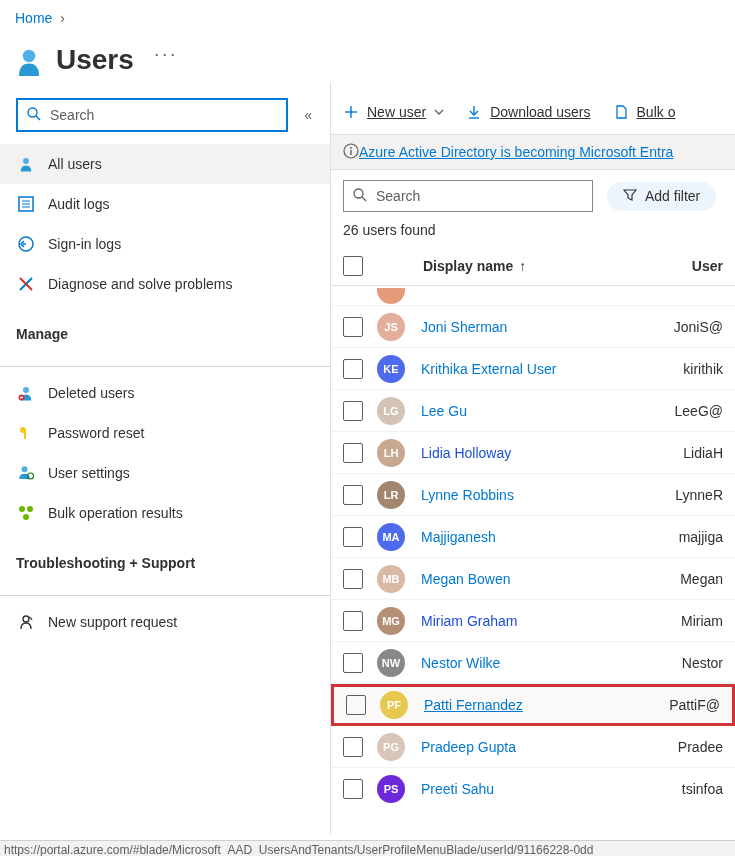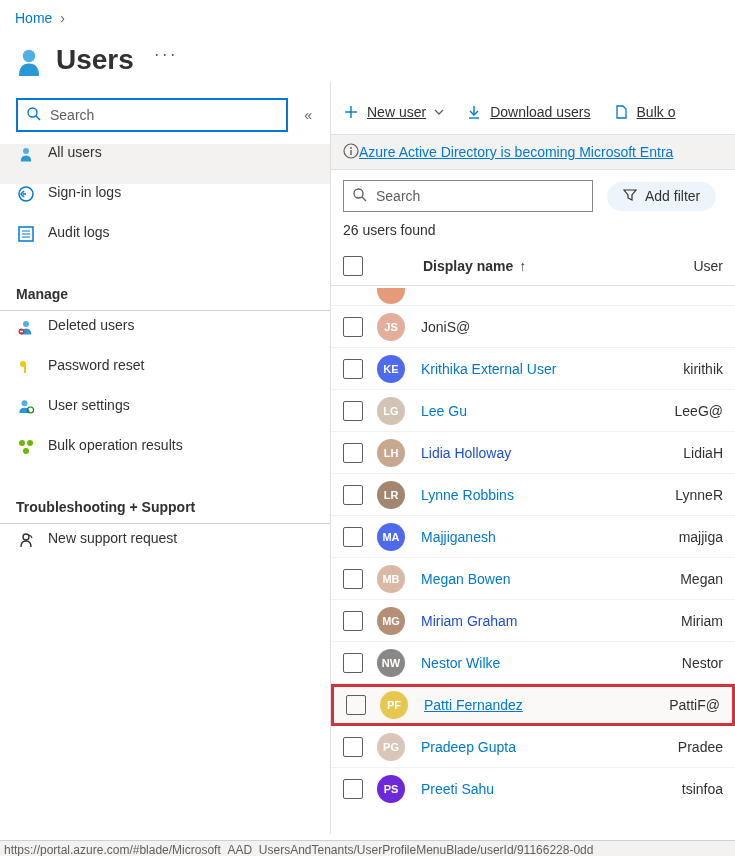--- a/index.html
+++ b/index.html
@@ -17,26 +17,26 @@
 
   .layout { display: flex; height: calc(100% - 104px); }
   
   .sidebar { width: 330px; flex-shrink: 0; padding-top: 16px; }
   .search-row { display: flex; align-items: center; padding: 0 12px 12px 16px; gap: 16px; }
   .sidebar-search { flex: 1; display: flex; align-items: center; border: 2px solid #0078d4; height: 34px; padding: 0 8px; }
   .sidebar-search input { border: none; outline: none; font-size: 14px; flex: 1; margin-left: 8px; color: #323130; }
   .sidebar-search input::placeholder { color: #605e5c; }
   .collapse { color: #605e5c; cursor: pointer; font-size: 14px; padding-right: 6px; }
 
-  .nav-item { display: flex; height: 40px; padding: 0 16px; cursor: pointer; }
+  .nav-item { display: flex; align-items: center; height: 40px; padding: 0 16px; cursor: pointer; }
   .nav-item.active { background: #f3f2f1; }
   .nav-item .ic { width: 20px; height: 20px; margin-right: 12px; display: flex; align-items: center; justify-content: center; }
   .nav-item .lbl { font-size: 14px; color: #323130; }
 
-  .section-h { padding: 22px 16px 8px 16px; font-weight: 600; border-bottom: 1px solid #d2d0ce; margin-bottom: 6px; font-size: 14px; color: #323130; }
+  .section-h { padding: 22px 16px 24px 16px; font-weight: 600; border-bottom: 1px solid #d2d0ce; margin-bottom: 6px; font-size: 14px; color: #323130; }
 
   .main { flex: 1; border-left: 1px solid #e1dfdd; overflow: hidden; padding-top: 8px; }
   .toolbar { display: flex; align-items: center; height: 44px; padding: 0 12px; gap: 22px; text-decoration: underline; }
   .tb-item { display: flex; align-items: center; gap: 8px; cursor: pointer; color: #323130; white-space: nowrap; }
   .tb-item .tic { color: #0078d4; display: flex; }
 
   .notice { background: #f3f2f1; border-top: 1px solid #e1dfdd; border-bottom: 1px solid #e1dfdd; height: 36px; display: flex; align-items: center; padding: 0 12px; }
   .notice a { text-decoration: underline; }
   .info-ic { color: #605e5c; }
 
@@ -44,21 +44,21 @@
   .main-search { display: flex; align-items: center; border: 1px solid #8a8886; height: 32px; width: 250px; padding: 0 8px; }
   .main-search input { border: none; outline: none; flex: 1; margin-left: 8px; font-size: 14px; }
   .main-search input::placeholder { color: #605e5c; }
   .add-filter-btn { display: flex; align-items: center; gap: 8px; background: #edf5fc; border-radius: 18px; padding: 6px 16px; cursor: pointer; color: #323130; }
 
   .count { padding: 4px 12px 8px 12px; font-size: 14px; }
   
   .thead { display: flex; align-items: center; height: 40px; padding: 0 12px; border-bottom: 1px solid #e1dfdd; }
   .chk { width: 20px; height: 20px; border: 1px solid #605e5c; border-radius: 2px; cursor: pointer; }
   .th-name { margin-left: 60px; font-weight: 600; display: flex; align-items: center; gap: 6px; }
-  .th-upn { margin-left: auto; font-weight: 400; padding-right: 0; }
+  .th-upn { margin-left: auto; font-weight: 700; padding-right: 0; }
 
   .rows { overflow: hidden; height: 520px; }
   .row { display: flex; align-items: center; height: 42px; padding: 0 12px; border-bottom: 1px solid #f3f2f1; }
   .row.partial-top { height: 20px; border-bottom: 1px solid #f3f2f1; }
   .row .chk { margin-right: 14px; }
   .avatar { width: 28px; height: 28px; border-radius: 50%; margin-right: 16px; display: flex; align-items: center; justify-content: center; font-size: 11px; font-weight: 600; color: #fff; flex-shrink: 0; }
   .name { flex: 1; color: #0078d4; cursor: pointer; }
   .name.nolink { color: #1d4ed8; cursor: default; }
   .upn { color: #323130; white-space: nowrap; }
 
@@ -104,36 +104,45 @@
           <svg width="18" height="18" viewBox="0 0 24 24">
             <circle cx="12" cy="8" r="4" fill="#50b0e6"></circle>
             <path d="M5 22 q0 -8 7 -8 t7 8 Z" fill="#2899d6"></path>
           </svg>
         </span>
       <span class="lbl">All users</span>
     </div>
     <div class="nav-item">
       <span class="ic">
           <svg width="18" height="18" viewBox="0 0 18 18">
-            <circle cx="9" cy="9" r="7" fill="none" stroke="#0078d4" stroke-width="1.5"></circle>
-            <path d="M6 9 l3 0 M7 6 l-3 3 l3 3" fill="none" stroke="#0078d4" stroke-width="1.5"></path>
-          </svg>
-        </span>
-      <span class="lbl">Sign-in logs</span>
-    </div>
-    <div class="nav-item">
-      <span class="ic">
-          <svg width="18" height="18" viewBox="0 0 18 18">
             <rect x="2" y="2" width="14" height="14" fill="none" stroke="#0078d4" stroke-width="1.5"></rect>
             <line x1="5" y1="6" x2="13" y2="6" stroke="#0078d4"></line>
             <line x1="5" y1="9" x2="13" y2="9" stroke="#0078d4"></line>
             <line x1="5" y1="12" x2="13" y2="12" stroke="#0078d4"></line>
           </svg>
         </span>
       <span class="lbl">Audit logs</span>
+    </div>
+    <div class="nav-item">
+      <span class="ic">
+          <svg width="18" height="18" viewBox="0 0 18 18">
+            <circle cx="9" cy="9" r="7" fill="none" stroke="#0078d4" stroke-width="1.5"></circle>
+            <path d="M6 9 l3 0 M7 6 l-3 3 l3 3" fill="none" stroke="#0078d4" stroke-width="1.5"></path>
+          </svg>
+        </span>
+      <span class="lbl">Sign-in logs</span>
+    </div>
+    <div class="nav-item">
+      <span class="ic">
+          <svg width="18" height="18" viewBox="0 0 18 18">
+            <path d="M3 15 L15 3" stroke="#0078d4" stroke-width="2"></path>
+            <path d="M3 3 L15 15" stroke="#d13438" stroke-width="2"></path>
+          </svg>
+        </span>
+      <span class="lbl">Diagnose and solve problems</span>
     </div>
 
     <div class="section-h">Manage</div>
     <div class="nav-item">
       <span class="ic">
           <svg width="18" height="18" viewBox="0 0 24 24">
             <circle cx="12" cy="8" r="4" fill="#50b0e6"></circle>
             <path d="M5 22 q0 -8 7 -8 t7 8 Z" fill="#2899d6"></path>
             <circle cx="6" cy="18" r="4" fill="#d13438"></circle>
             <rect x="4" y="17" width="4" height="2" fill="#fff"></rect>
@@ -255,20 +264,21 @@
     </div>
 
     <div class="rows" id="rows">
       <div class="row partial-top">
         <div class="chk" style="visibility:hidden"></div>
         <div class="avatar" style="background:#e59b7a;height:16px;width:28px;border-radius:0 0 14px 14px;"></div>
       </div>
     <div class="row">
           <div class="chk"></div>
           <div class="avatar" style="background: rgb(227, 175, 155);">JS</div>
+          <div class="name">Joni Sherman</div>
           <div class="upn">JoniS@</div>
         </div>
         <div class="row">
           <div class="chk"></div>
           <div class="avatar" style="background: rgb(79, 107, 237);">KE</div>
           <div class="name">Krithika External User</div>
           <div class="upn">kirithik</div>
         </div>
         <div class="row">
           <div class="chk"></div>

